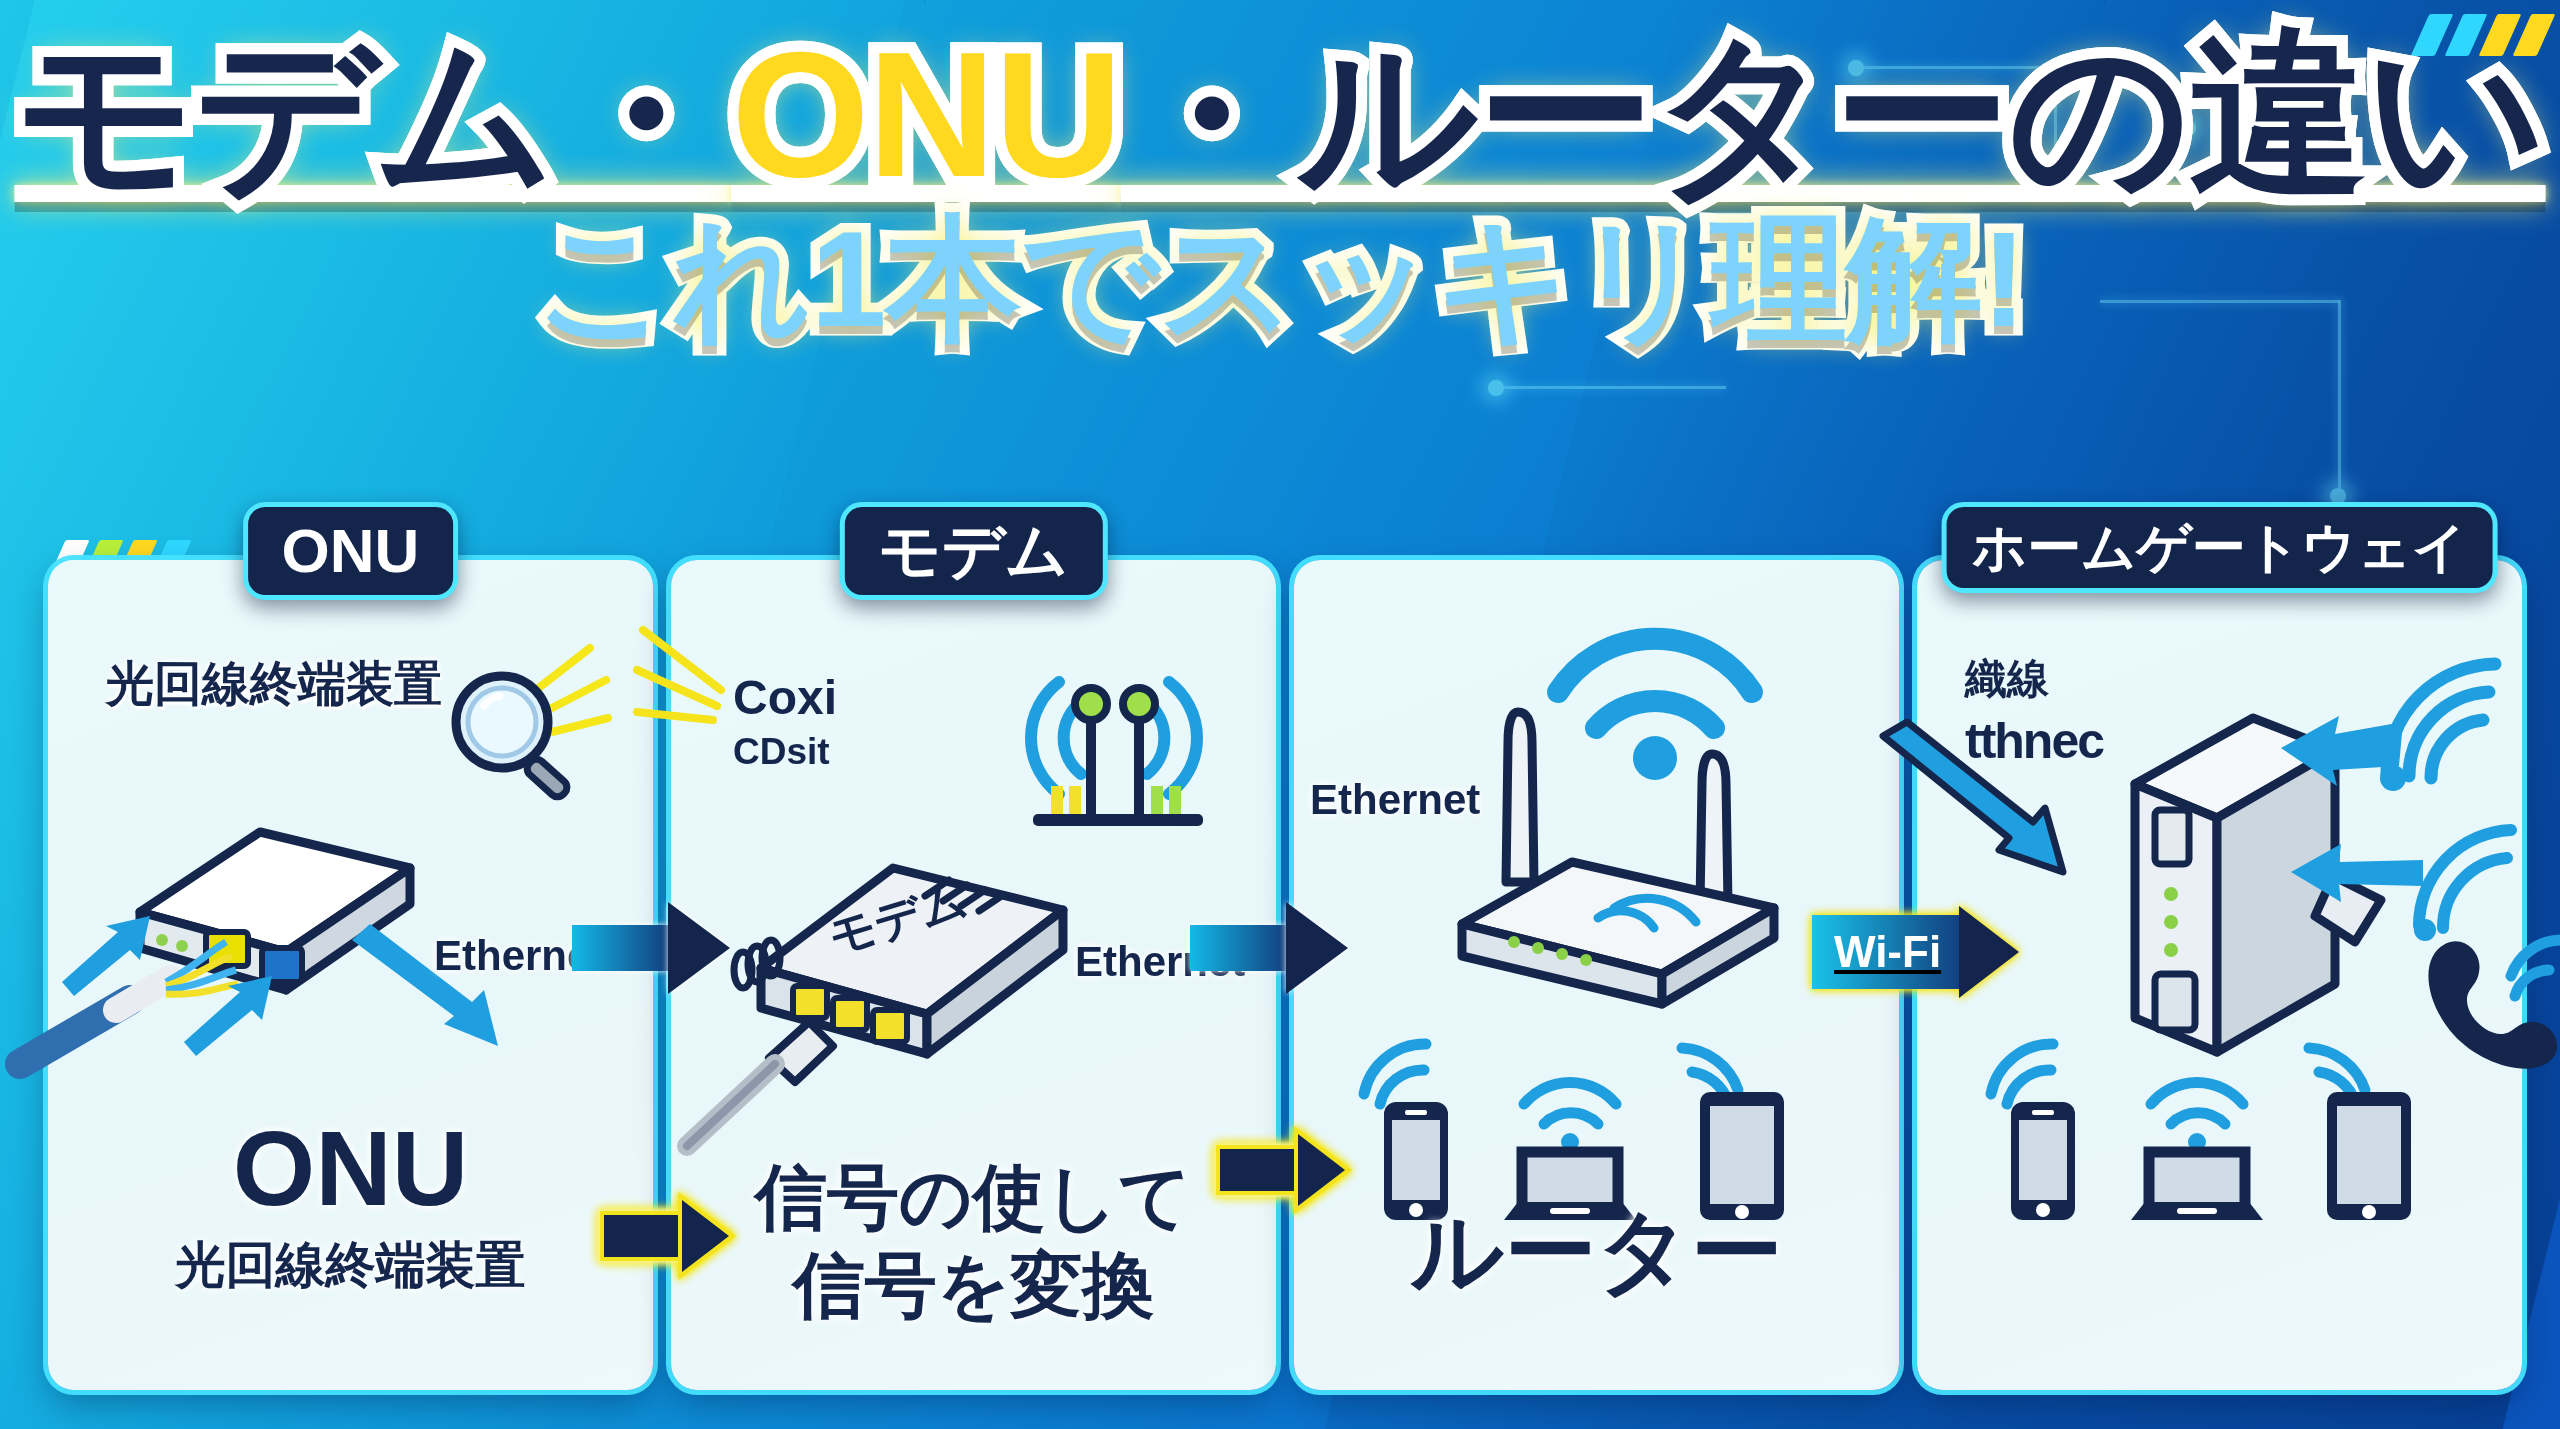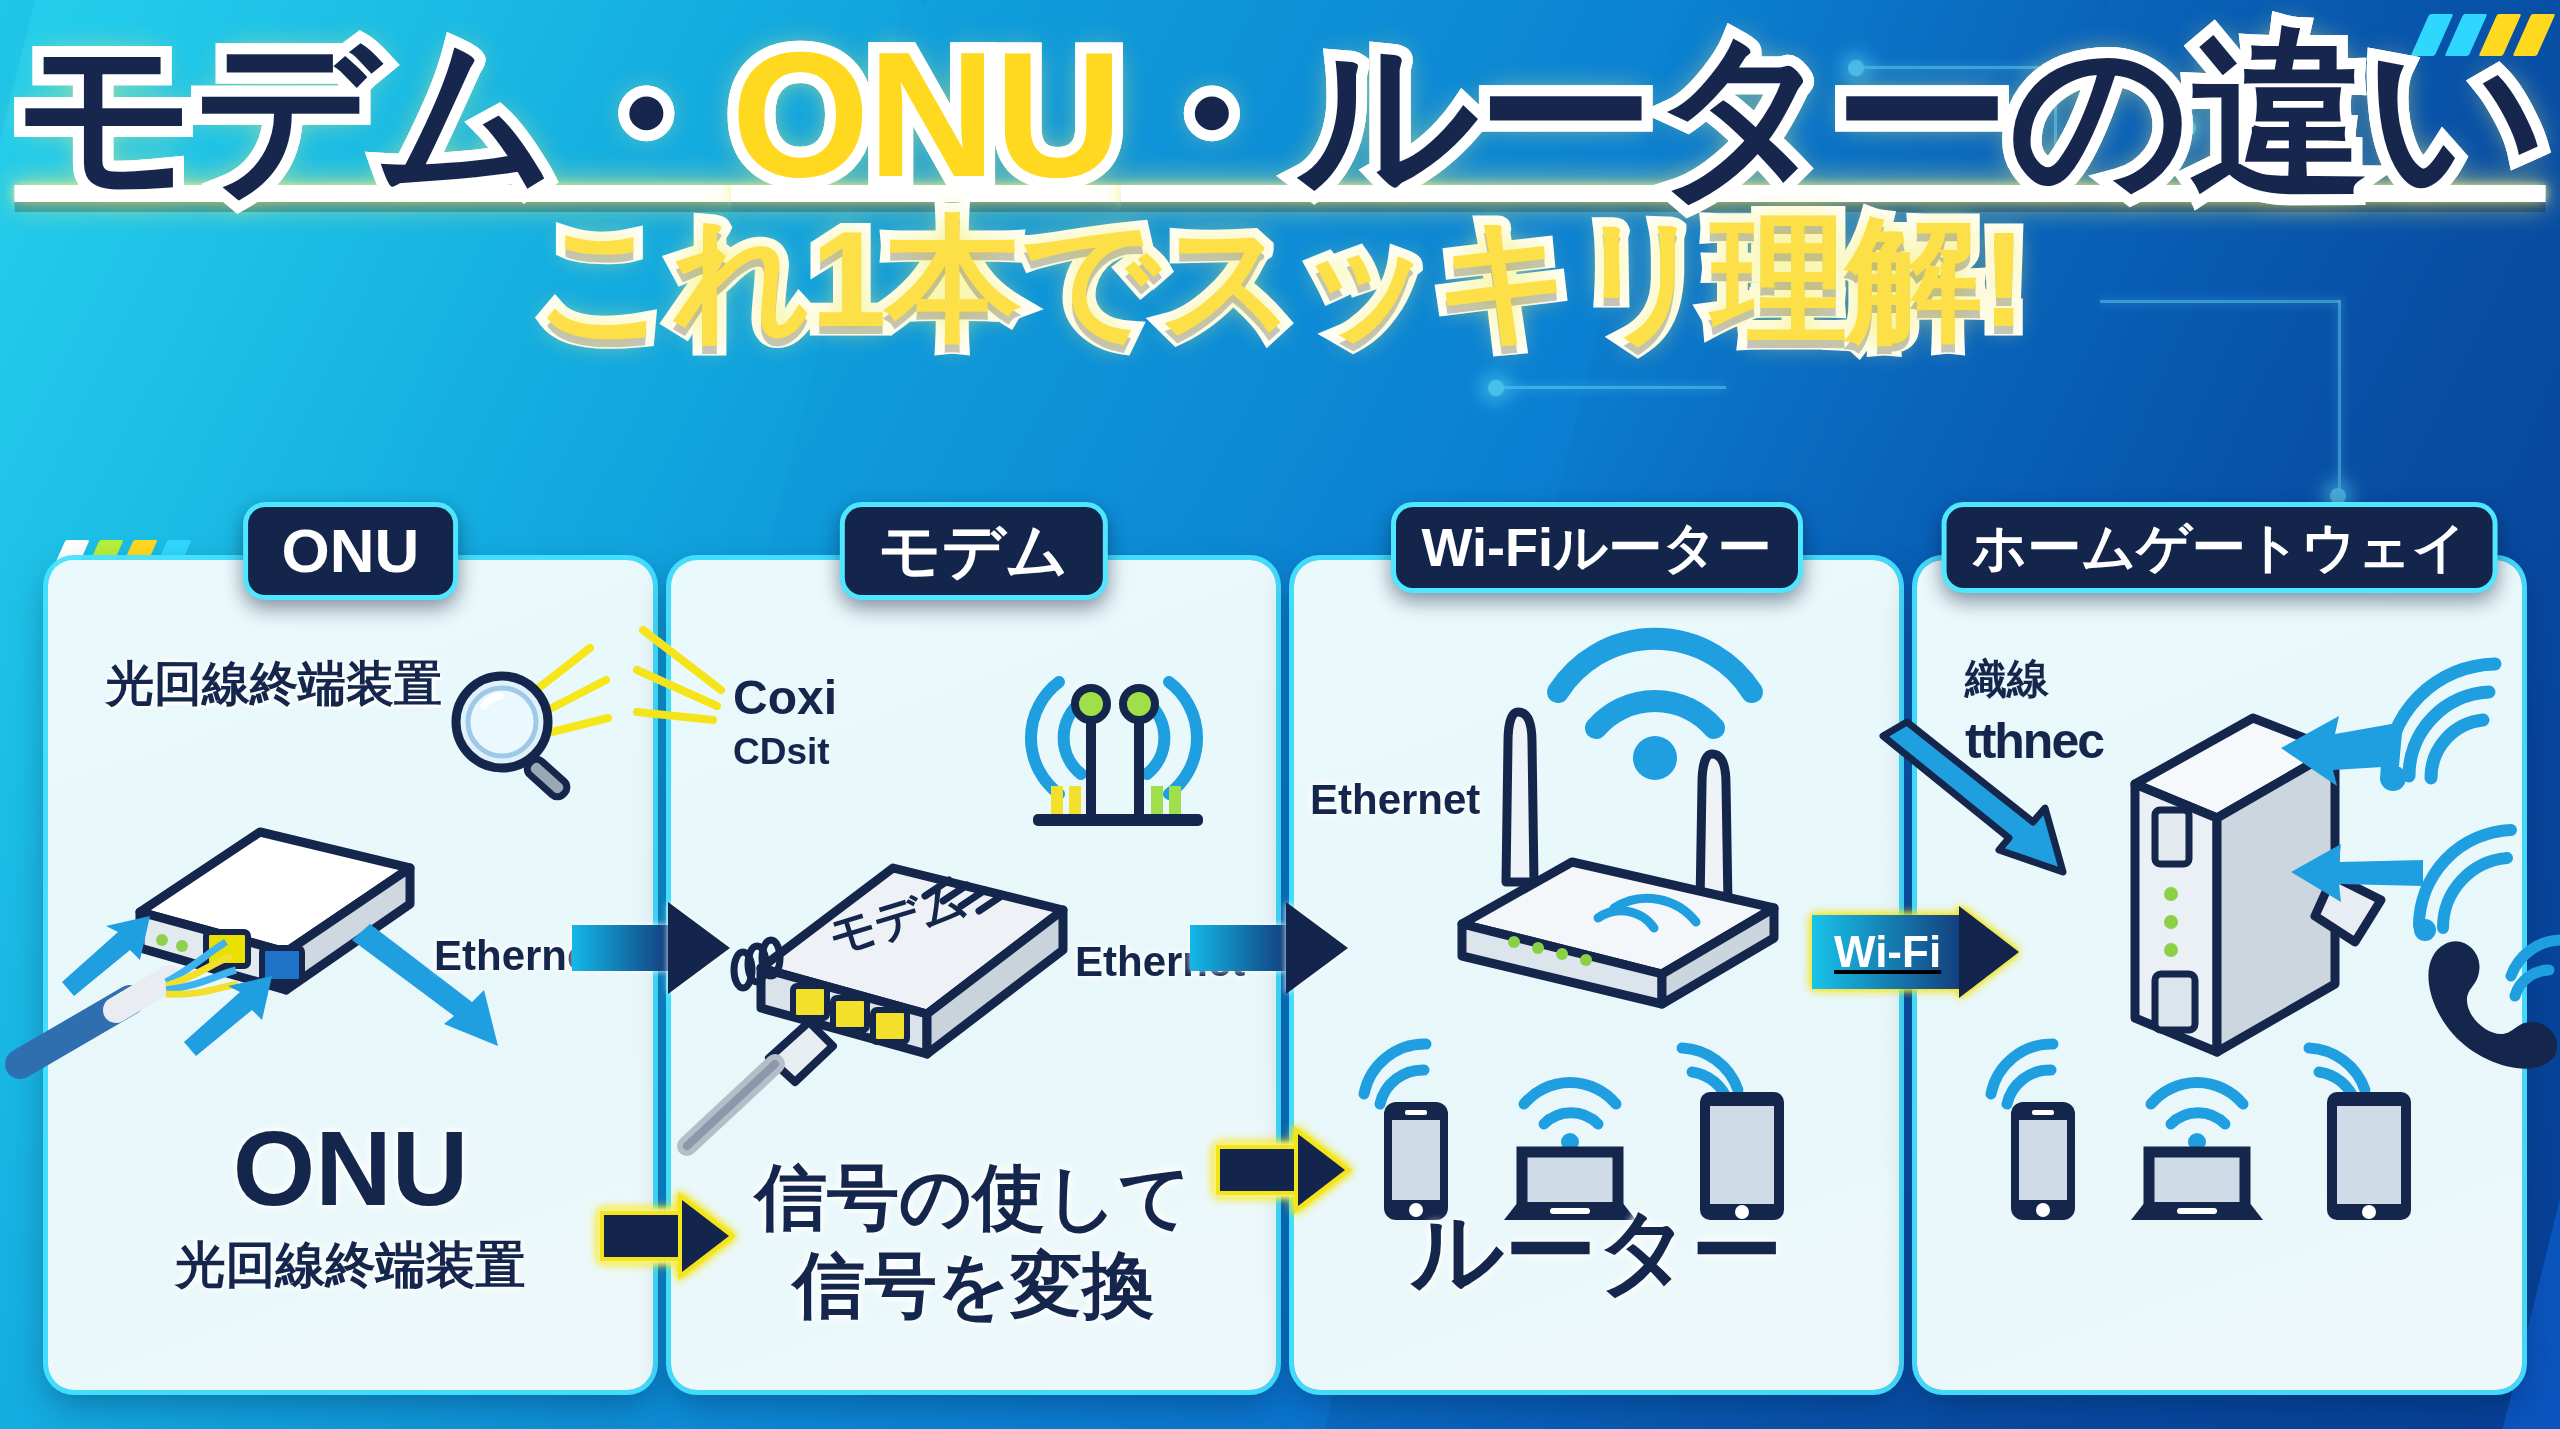--- a/index.html
+++ b/index.html
@@ -61,21 +61,21 @@
       0 10px 0 rgba(0,0,0,.22),
       0 0 30px rgba(245,240,120,.95),
       0 0 8px rgba(250,245,140,.9);
     white-space:nowrap;
     text-decoration:underline;
   }
   .title-main .hl{color:#ffd91f;}
   .title-sub{
     margin-top:4px;
     font-size:136px;line-height:1.02;font-weight:900;letter-spacing:-1px;
-    color:#fde047;
+    color:#7dd3fc;
     -webkit-text-stroke:19px #ffffff;
     paint-order:stroke fill;
     text-shadow:
       0 8px 0 rgba(0,0,0,.22),
       0 0 26px rgba(245,240,120,.95);
     white-space:nowrap;
   }
 
   
   .panels{
@@ -319,21 +319,20 @@
         </svg>
       </div>
 
       <div class="en-label" style="left:404px;top:378px;font-size:42px;">Ethernet</div>
 
       <div class="big-bottom" style="top:590px;font-size:72px;">信号の使して</div>
       <div class="big-bottom" style="top:678px;font-size:72px;">信号を変換</div>
     </div>
 
     <div class="panel">
-      <div class="panel-head small">Wi-Fiルーター</div>
 
       <div class="en-label" style="left:16px;top:216px;font-size:42px;">Ethernet</div>
 
       <div class="fig" style="left:246px;top:52px;">
         <svg width="230" height="190" viewBox="0 0 230 190">
           <g fill="none" stroke="#1f9fe0" stroke-width="22" stroke-linecap="round">
             <path d="M18 96 a115 115 0 0 1 194 0" transform="translate(0,-16)"></path>
             <path d="M56 128 a78 78 0 0 1 118 0" transform="translate(0,-12)"></path>
           </g>
           <circle cx="115" cy="146" r="22" fill="#1f9fe0"></circle>

